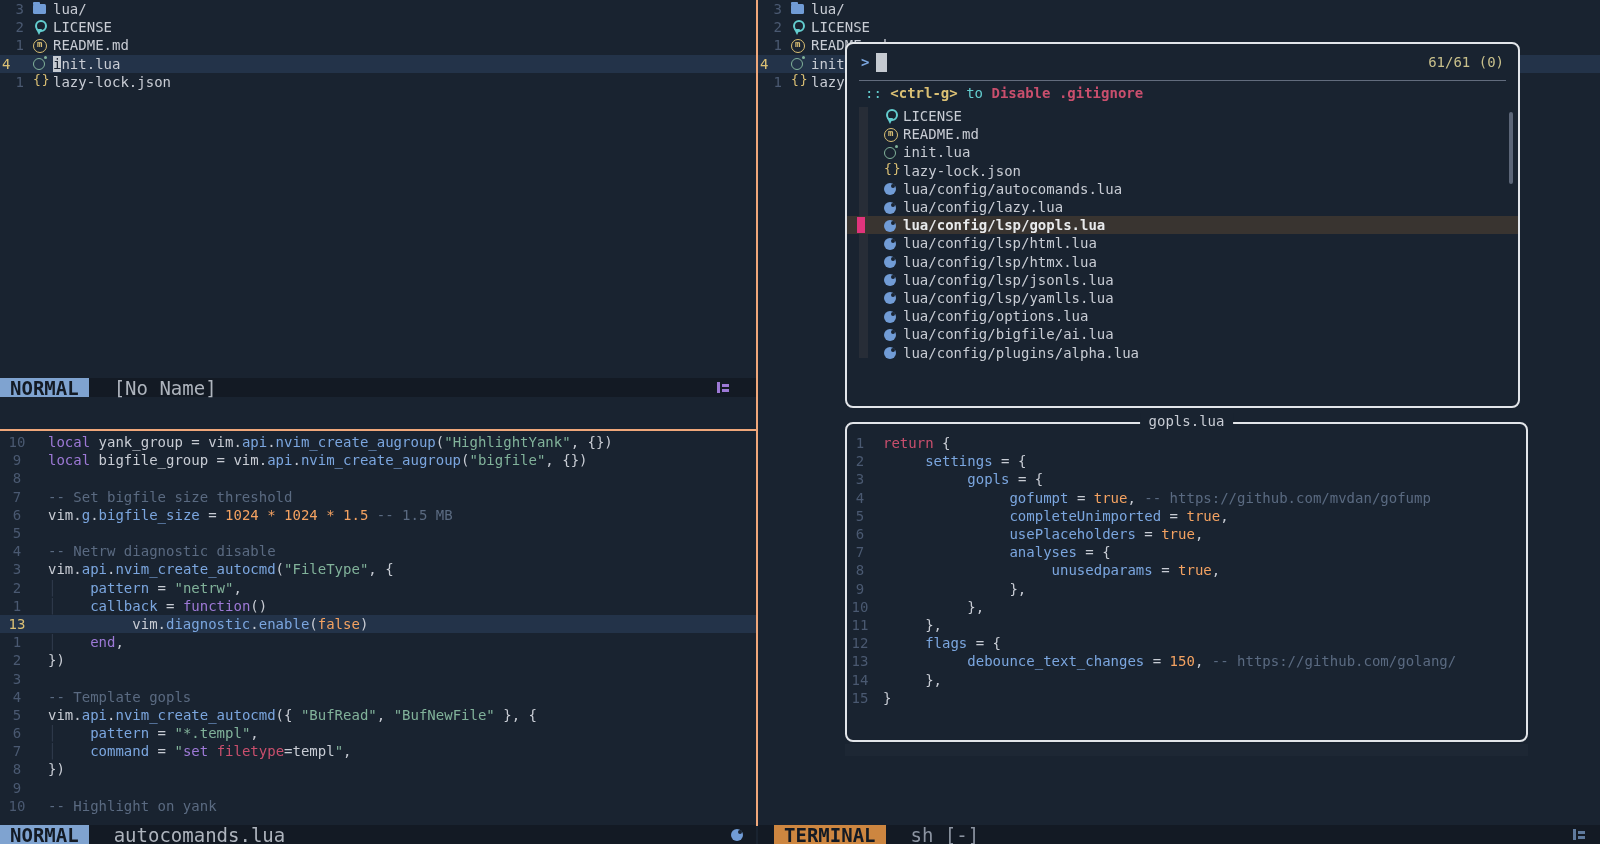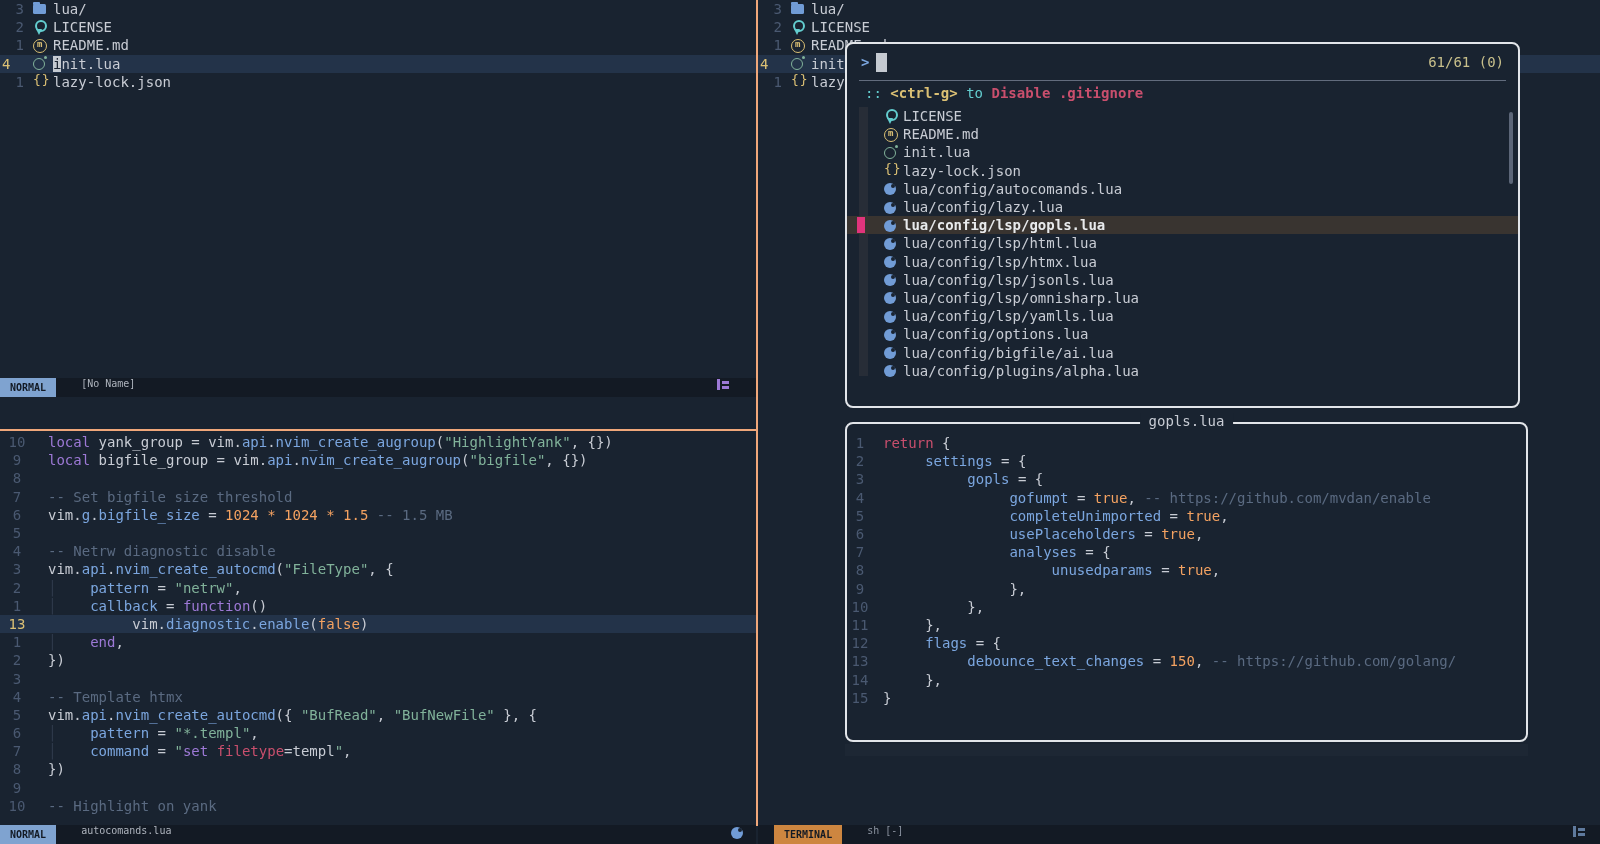--- a/index.html
+++ b/index.html
@@ -20,21 +20,21 @@
   .crow .lnum{width:34px;text-align:center;color:var(--dim);flex:none}
   .crow.cur{background:var(--bgline)}
   .crow.cur .lnum{color:var(--khaki)}
   .ctext{margin-left:14px;white-space:pre}
   .seg-kw{color:var(--kw)} .seg-fn{color:var(--fn)} .seg-str{color:var(--str)}
   .seg-num{color:var(--num)} .seg-cm{color:var(--cm)} .seg-fg{color:var(--fg)}
   .seg-pink{color:var(--pink)} .seg-guide{color:var(--guide)}
   .seg-teal{color:var(--teal)} .seg-khaki{color:var(--khaki);font-weight:bold}
   .seg-red{color:var(--pink);font-weight:bold}
   
-  .sline{display:flex;align-items:flex-start;background:var(--bgdark);height:19px;font-size:10px}
+  .sline{display:flex;align-items:center;background:var(--bgdark);height:19px;font-size:19px}
   .chip{padding:0 10px;font-weight:bold;color:var(--bgdark);height:100%;display:flex;align-items:center}
   .chip.normal{background:var(--chipnormal)}
   .chip.terminal{background:var(--chipterm)}
   .sfile{margin-left:25px;color:#aeb4bd}
   
   .ic{display:inline-block;width:16px;height:15px;position:relative;flex:none;margin:0 5px 0 8px}
   .ic-folder::before{content:"";position:absolute;left:1px;top:0;width:7px;height:3px;background:var(--iblue);border-radius:1px}
   .ic-folder::after{content:"";position:absolute;left:1px;top:2px;width:13px;height:10px;background:var(--iblue);border-radius:1.5px}
   .ic-license::before{content:"";position:absolute;left:3px;top:0;width:8px;height:8px;border:2px solid var(--teal);border-radius:50%}
   .ic-license::after{content:"";position:absolute;left:4px;top:9px;border-left:3px solid transparent;border-right:3px solid transparent;border-top:6px solid var(--teal)}
@@ -99,21 +99,21 @@
       <div class="crow"><span class="lnum">6</span><span class="ctext"><span class="seg-fg">vim.</span><span class="seg-fn">g</span><span class="seg-fg">.</span><span class="seg-fn">bigfile_size</span><span class="seg-fg"> = </span><span class="seg-num">1024 * 1024 * 1.5</span><span class="seg-fg"> </span><span class="seg-cm">-- 1.5 MB</span></span></div>
       <div class="crow"><span class="lnum">5</span><span class="ctext"></span></div>
       <div class="crow"><span class="lnum">4</span><span class="ctext"><span class="seg-cm">-- Netrw diagnostic disable</span></span></div>
       <div class="crow"><span class="lnum">3</span><span class="ctext"><span class="seg-fg">vim.</span><span class="seg-fn">api</span><span class="seg-fg">.</span><span class="seg-fn">nvim_create_autocmd</span><span class="seg-fg">(</span><span class="seg-str">"FileType"</span><span class="seg-fg">, {</span></span></div>
       <div class="crow"><span class="lnum">2</span><span class="ctext"><span class="seg-guide">│</span><span class="seg-fg">    </span><span class="seg-fn">pattern</span><span class="seg-fg"> = </span><span class="seg-str">"netrw"</span><span class="seg-fg">,</span></span></div>
       <div class="crow"><span class="lnum">1</span><span class="ctext"><span class="seg-guide">│</span><span class="seg-fg">    </span><span class="seg-fn">callback</span><span class="seg-fg"> = </span><span class="seg-kw">function</span><span class="seg-fg">()</span></span></div>
       <div class="crow cur"><span class="lnum">13</span><span class="ctext"><span class="seg-fg">          vim.</span><span class="seg-fn">diagnostic</span><span class="seg-fg">.</span><span class="seg-fn">enable</span><span class="seg-fg">(</span><span class="seg-num">false</span><span class="seg-fg">)</span></span></div>
       <div class="crow"><span class="lnum">1</span><span class="ctext"><span class="seg-guide">│</span><span class="seg-fg">    </span><span class="seg-kw">end</span><span class="seg-fg">,</span></span></div>
       <div class="crow"><span class="lnum">2</span><span class="ctext"><span class="seg-fg">})</span></span></div>
       <div class="crow"><span class="lnum">3</span><span class="ctext"></span></div>
-      <div class="crow"><span class="lnum">4</span><span class="ctext"><span class="seg-cm">-- Template htmx</span></span></div>
+      <div class="crow"><span class="lnum">4</span><span class="ctext"><span class="seg-cm">-- Template gopls</span></span></div>
       <div class="crow"><span class="lnum">5</span><span class="ctext"><span class="seg-fg">vim.</span><span class="seg-fn">api</span><span class="seg-fg">.</span><span class="seg-fn">nvim_create_autocmd</span><span class="seg-fg">({ </span><span class="seg-str">"BufRead"</span><span class="seg-fg">, </span><span class="seg-str">"BufNewFile"</span><span class="seg-fg"> }, {</span></span></div>
       <div class="crow"><span class="lnum">6</span><span class="ctext"><span class="seg-guide">│</span><span class="seg-fg">    </span><span class="seg-fn">pattern</span><span class="seg-fg"> = </span><span class="seg-str">"*.templ"</span><span class="seg-fg">,</span></span></div>
       <div class="crow"><span class="lnum">7</span><span class="ctext"><span class="seg-guide">│</span><span class="seg-fg">    </span><span class="seg-fn">command</span><span class="seg-fg"> = </span><span class="seg-str">"</span><span class="seg-kw">set </span><span class="seg-pink">filetype</span><span class="seg-fg">=templ</span><span class="seg-str">"</span><span class="seg-fg">,</span></span></div>
       <div class="crow"><span class="lnum">8</span><span class="ctext"><span class="seg-fg">})</span></span></div>
       <div class="crow"><span class="lnum">9</span><span class="ctext"></span></div>
       <div class="crow"><span class="lnum">10</span><span class="ctext"><span class="seg-cm">-- Highlight on yank</span></span></div>
     </div>
 
   <div class="abs sline" style="left:0;top:825px;width:756px;height:19px">
     <span class="chip normal">NORMAL</span>
@@ -150,36 +150,35 @@
     <div class="prow"><span class="ic ic-license"></span><span class="fname">LICENSE</span></div>
         <div class="prow"><span class="ic ic-markdown"></span><span class="fname">README.md</span></div>
         <div class="prow"><span class="ic ic-lua-green"></span><span class="fname">init.lua</span></div>
         <div class="prow"><span class="ic ic-braces"></span><span class="fname">lazy-lock.json</span></div>
         <div class="prow"><span class="ic ic-lua-blue"></span><span class="fname">lua/config/autocomands.lua</span></div>
         <div class="prow"><span class="ic ic-lua-blue"></span><span class="fname">lua/config/lazy.lua</span></div>
         <div class="prow sel"><span class="ic ic-lua-blue"></span><span class="fname">lua/config/lsp/gopls.lua</span></div>
         <div class="prow"><span class="ic ic-lua-blue"></span><span class="fname">lua/config/lsp/html.lua</span></div>
         <div class="prow"><span class="ic ic-lua-blue"></span><span class="fname">lua/config/lsp/htmx.lua</span></div>
         <div class="prow"><span class="ic ic-lua-blue"></span><span class="fname">lua/config/lsp/jsonls.lua</span></div>
-        <div class="prow"><span class="ic ic-lua-blue"></span><span class="fname">lua/config/lsp/omnisharp.lua</span></div>
         <div class="prow"><span class="ic ic-lua-blue"></span><span class="fname">lua/config/lsp/yamlls.lua</span></div>
         <div class="prow"><span class="ic ic-lua-blue"></span><span class="fname">lua/config/options.lua</span></div>
         <div class="prow"><span class="ic ic-lua-blue"></span><span class="fname">lua/config/bigfile/ai.lua</span></div>
         <div class="prow"><span class="ic ic-lua-blue"></span><span class="fname">lua/config/plugins/alpha.lua</span></div>
       </div>
     <div class="fzf-sbar"></div>
   </div>
 
   <div class="float" style="left:845px;top:422px;width:683px;height:320px">
     <span class="ptitle">gopls.lua</span>
     <div class="prevrows" id="preview-code">
         <div class="crow"><span class="lnum">1</span><span class="ctext"><span class="seg-pink">return</span><span class="seg-fg"> {</span></span></div>
         <div class="crow"><span class="lnum">2</span><span class="ctext"><span class="seg-fg">     </span><span class="seg-fn">settings</span><span class="seg-fg"> = {</span></span></div>
         <div class="crow"><span class="lnum">3</span><span class="ctext"><span class="seg-fg">          </span><span class="seg-fn">gopls</span><span class="seg-fg"> = {</span></span></div>
-        <div class="crow"><span class="lnum">4</span><span class="ctext"><span class="seg-fg">               </span><span class="seg-fn">gofumpt</span><span class="seg-fg"> = </span><span class="seg-num">true</span><span class="seg-fg">, </span><span class="seg-cm">-- https://github.com/mvdan/enable</span></span></div>
+        <div class="crow"><span class="lnum">4</span><span class="ctext"><span class="seg-fg">               </span><span class="seg-fn">gofumpt</span><span class="seg-fg"> = </span><span class="seg-num">true</span><span class="seg-fg">, </span><span class="seg-cm">-- https://github.com/mvdan/gofump</span></span></div>
         <div class="crow"><span class="lnum">5</span><span class="ctext"><span class="seg-fg">               </span><span class="seg-fn">completeUnimported</span><span class="seg-fg"> = </span><span class="seg-num">true</span><span class="seg-fg">,</span></span></div>
         <div class="crow"><span class="lnum">6</span><span class="ctext"><span class="seg-fg">               </span><span class="seg-fn">usePlaceholders</span><span class="seg-fg"> = </span><span class="seg-num">true</span><span class="seg-fg">,</span></span></div>
         <div class="crow"><span class="lnum">7</span><span class="ctext"><span class="seg-fg">               </span><span class="seg-fn">analyses</span><span class="seg-fg"> = {</span></span></div>
         <div class="crow"><span class="lnum">8</span><span class="ctext"><span class="seg-fg">                    </span><span class="seg-fn">unusedparams</span><span class="seg-fg"> = </span><span class="seg-num">true</span><span class="seg-fg">,</span></span></div>
         <div class="crow"><span class="lnum">9</span><span class="ctext"><span class="seg-fg">               },</span></span></div>
         <div class="crow"><span class="lnum">10</span><span class="ctext"><span class="seg-fg">          },</span></span></div>
         <div class="crow"><span class="lnum">11</span><span class="ctext"><span class="seg-fg">     },</span></span></div>
         <div class="crow"><span class="lnum">12</span><span class="ctext"><span class="seg-fg">     </span><span class="seg-fn">flags</span><span class="seg-fg"> = {</span></span></div>
         <div class="crow"><span class="lnum">13</span><span class="ctext"><span class="seg-fg">          </span><span class="seg-fn">debounce_text_changes</span><span class="seg-fg"> = </span><span class="seg-num">150</span><span class="seg-fg">, </span><span class="seg-cm">-- https://github.com/golang/</span></span></div>
         <div class="crow"><span class="lnum">14</span><span class="ctext"><span class="seg-fg">     },</span></span></div>

